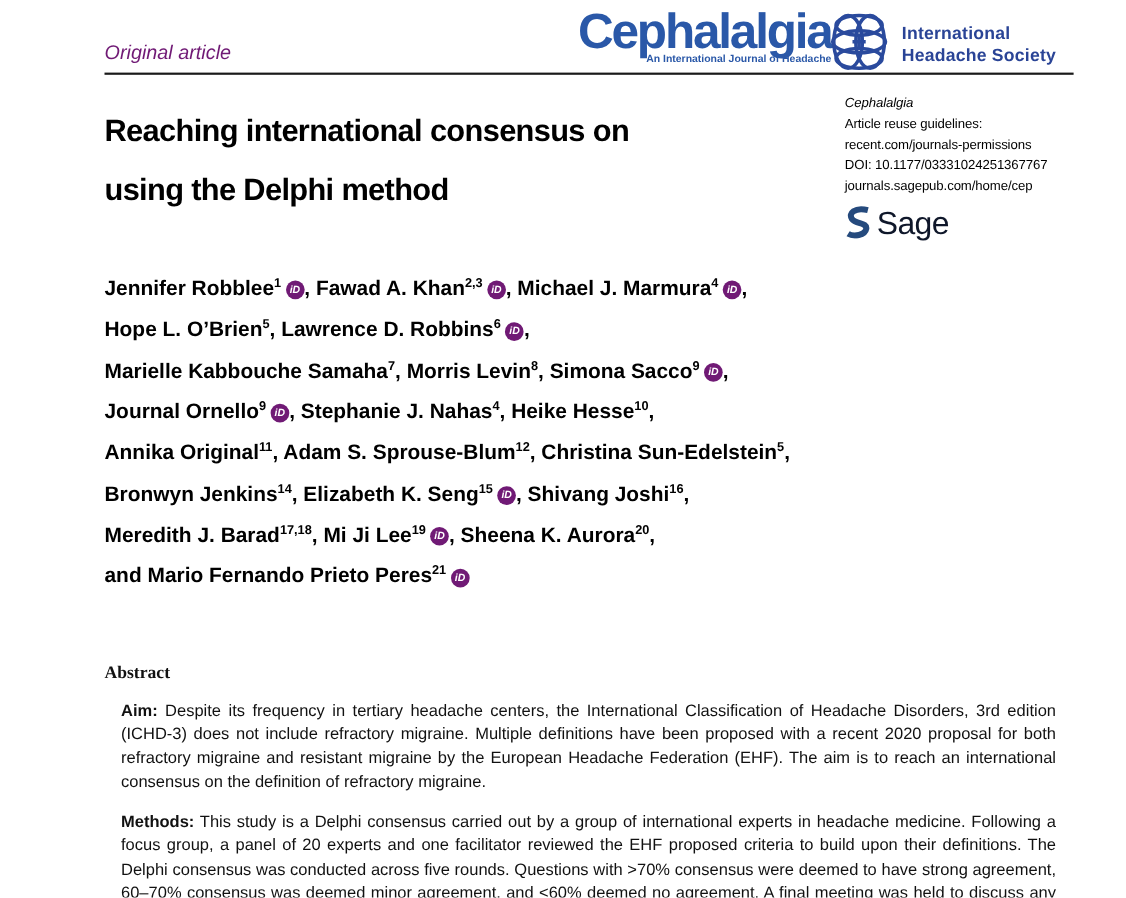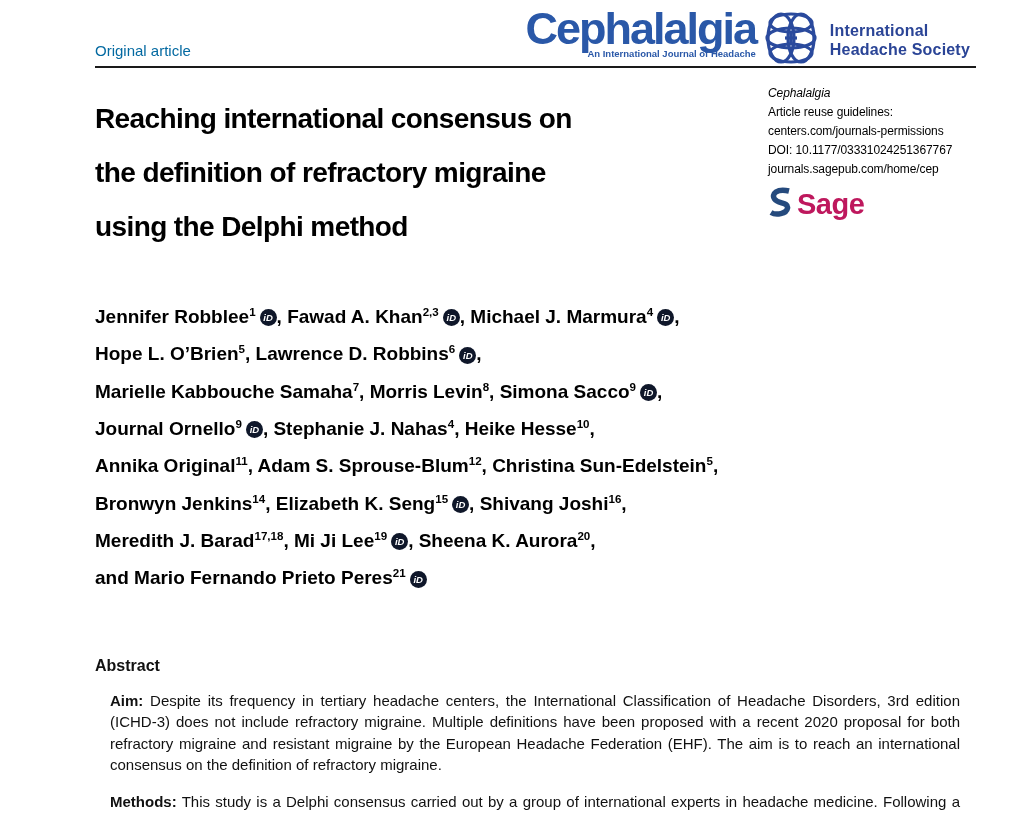--- a/index.html
+++ b/index.html
@@ -2,53 +2,53 @@
 <html><head>
 <meta charset="utf-8">
 <style>
   * { margin: 0; padding: 0; box-sizing: border-box; }
   html, body { width: 1024px; height: 816px; overflow: hidden; background: #fff; }
   body { font-family: "Liberation Sans", sans-serif; color: #111; }
   .page { width: 1024px; height: 816px; padding: 0 48px 0 95px; position: relative; }
 
   
   .header { position: relative; height: 68px; border-bottom: 2px solid #1a1a1a; }
-  .kicker { position: absolute; left: 0; bottom: 7px; font-size: 15px; color: #0369a1; }
+  .kicker { position: absolute; left: 0; bottom: 7px; font-style: italic; font-size: 18px; color: #701a75; }
   .ceph-logo { position: absolute; right: 220px; top: 6px; text-align: left; }
   .ceph-wordmark { font-size: 45px; font-weight: 700; letter-spacing: -2px; color: #2a58a8; line-height: 1; }
   .ceph-tagline { font-size: 9.5px; font-weight: 700; color: #2a58a8; margin-left: 62px; margin-top: -3px; letter-spacing: 0; }
-  .ihs-logo { position: absolute; right: 6px; top: 10px; display: flex; align-items: center; gap: 8px; }
+  .ihs-logo { position: absolute; right: 16px; top: 10px; display: flex; align-items: center; gap: 8px; }
   .ihs-text { font-size: 16px; font-weight: 600; color: #2a4496; line-height: 1.2; letter-spacing: 0.2px; }
 
   
   .main { display: flex; margin-top: 16px; }
   .col-left { width: 672px; flex: 0 0 672px; }
   .col-right { width: 208px; flex: 0 0 208px; margin-left: auto; }
 
   .title { margin-top: 16px; font-size: 28px; line-height: 38px; font-weight: 700; letter-spacing: -0.6px; color: #000; }
   .title div { white-space: nowrap; margin-top: 16px; }
 
   .authors { margin-top: 50px; font-size: 19px; font-weight: 700; line-height: 33px; color: #000; }
   .author-line { white-space: nowrap; }
   .authors sup { font-size: 61%; vertical-align: super; font-weight: 700; }
   .orcid { display: inline-flex; width: 17px; height: 17px; border-radius: 50%;
-           background: #0f172a; color: #fff; font-size: 9.5px; font-weight: 700;
+           background: #701a75; color: #fff; font-size: 9.5px; font-weight: 700;
            align-items: center; justify-content: center; margin-left: 4px;
            vertical-align: 2px; font-style: italic; letter-spacing: 0; }
 
   
   .meta { font-size: 12px; line-height: 19px; color: #000; letter-spacing: -0.1px; }
   .meta .line { white-space: nowrap; }
   .meta .it { font-style: italic; }
   .sage-logo { margin-top: 8px; display: flex; align-items: center; gap: 5px; }
-  .sage-text { font-size: 29px; font-weight: 700; color: #be185d; letter-spacing: -0.5px; }
+  .sage-text { font-size: 29px; font-weight: 400; color: #0f172a; letter-spacing: -0.5px; }
 
   
   .abstract { margin-top: 62px; width: 880px; }
-  .abstract-heading { font-size: 16px; font-weight: 700; margin-bottom: 13px; }
+  .abstract-heading { font-size: 16px; font-weight: 700; margin-bottom: 13px; font-family: Liberation Serif, serif; }
   .abstract p { font-size: 15px; line-height: 21.5px; text-align: justify; margin: 15px; }
   .abstract .label { font-weight: 700; }
 </style>
 </head>
 <body>
 
 <div class="page">
 
   <div class="header">
     <div class="kicker">Original article</div>
@@ -77,41 +77,40 @@
         <div>Headache Society</div>
       </div>
     </div>
   </div>
 
   <div class="main">
 
     <div class="col-left">
       <div class="title">
         <div>Reaching international consensus on</div>
-        <div>the definition of refractory migraine</div>
         <div>using the Delphi method</div>
       </div>
 
       <div class="authors">
           <div class="author-line"><span>Jennifer Robblee</span><sup>1</sup><span class="orcid">iD</span>, <span>Fawad A. Khan</span><sup>2,3</sup><span class="orcid">iD</span>, <span>Michael J. Marmura</span><sup>4</sup><span class="orcid">iD</span>, </div>
           <div class="author-line"><span>Hope L. O’Brien</span><sup>5</sup>, <span>Lawrence D. Robbins</span><sup>6</sup><span class="orcid">iD</span>, </div>
           <div class="author-line"><span>Marielle Kabbouche Samaha</span><sup>7</sup>, <span>Morris Levin</span><sup>8</sup>, <span>Simona Sacco</span><sup>9</sup><span class="orcid">iD</span>, </div>
           <div class="author-line"><span>Journal Ornello</span><sup>9</sup><span class="orcid">iD</span>, <span>Stephanie J. Nahas</span><sup>4</sup>, <span>Heike Hesse</span><sup>10</sup>, </div>
           <div class="author-line"><span>Annika Original</span><sup>11</sup>, <span>Adam S. Sprouse-Blum</span><sup>12</sup>, <span>Christina Sun-Edelstein</span><sup>5</sup>, </div>
           <div class="author-line"><span>Bronwyn Jenkins</span><sup>14</sup>, <span>Elizabeth K. Seng</span><sup>15</sup><span class="orcid">iD</span>, <span>Shivang Joshi</span><sup>16</sup>, </div>
           <div class="author-line"><span>Meredith J. Barad</span><sup>17,18</sup>, <span>Mi Ji Lee</span><sup>19</sup><span class="orcid">iD</span>, <span>Sheena K. Aurora</span><sup>20</sup>, </div>
           <div class="author-line">and <span>Mario Fernando Prieto Peres</span><sup>21</sup><span class="orcid">iD</span></div>
         </div>
     </div>
 
     <div class="col-right">
       <div class="meta">
         <div class="line it">Cephalalgia</div>
         <div class="line">Article reuse guidelines:</div>
-        <div class="line">centers.com/journals-permissions</div>
+        <div class="line">recent.com/journals-permissions</div>
         <div class="line">DOI: 10.1177/03331024251367767</div>
         <div class="line">journals.sagepub.com/home/cep</div>
       </div>
 
       <div class="sage-logo">
         <span>
           <svg width="24" height="30" viewBox="0 0 24 30" fill="none">
             <path d="M21 4 C9 1 3 7 6.5 12 C10 17 20.5 15 19.5 21 C18.5 27 8 28.5 3 25.5" stroke="#254a7d" stroke-width="5.5" stroke-linecap="butt" fill="none"></path>
           </svg>
         </span>

